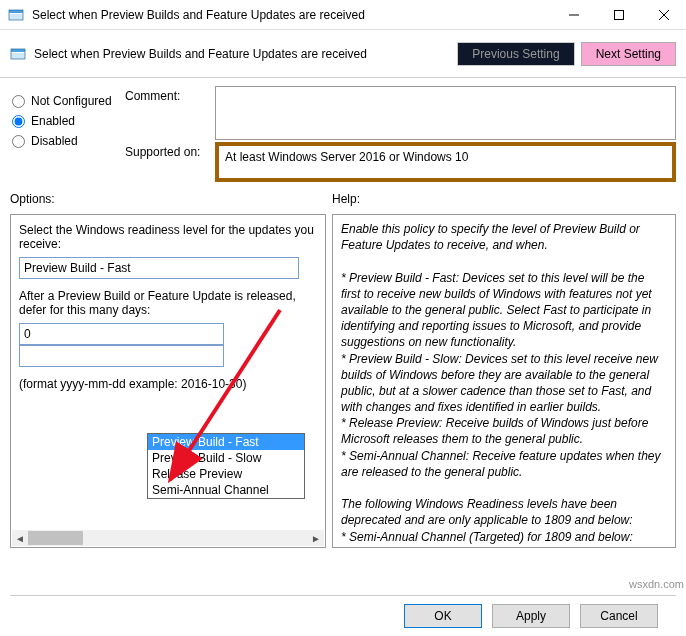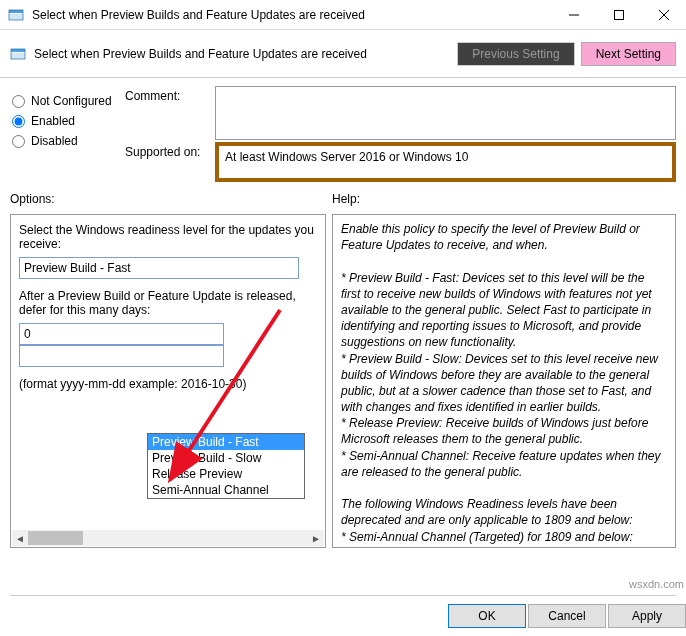--- a/index.html
+++ b/index.html
@@ -12,21 +12,21 @@
     .titlebar-text { flex: 1; }
     .win-controls { display: flex; }
     .win-btn { width: 45px; height: 30px; display: flex; align-items: center; justify-content: center; }
     .win-btn svg { width: 10px; height: 10px; }
     
     
     .header { height: 48px; display: flex; align-items: center; padding: 0 10px; border-bottom: 1px solid #ccc; }
     .header-icon { width: 16px; height: 16px; margin-right: 8px; }
     .header-title { flex: 1; }
     .nav-btn { height: 24px; padding: 0 14px; margin-left: 6px; border: 1px solid #adadad; background: #f9a8d4; }
-    .nav-btn.disabled { color: #999; border-color: #ccc; background: #404040; }
+    .nav-btn.disabled { color: #999; border-color: #ccc; background: #0f172a; }
     
     
     .config-area { display: flex; padding: 8px 10px 6px 10px; }
     .radio-col { width: 115px; padding-top: 2px; }
     .radio-row { display: flex; align-items: center; margin: 6px 0; }
     .radio-row input { margin: 0 6px 0 2px; }
     
     .form-col { flex: 1; }
     .form-row { display: flex; margin-bottom: 2px; }
     .form-label { width: 90px; padding-top: 3px; }
@@ -52,21 +52,21 @@
     .dropdown-popup div { padding: 1px 4px; }
     .dropdown-popup .selected { background: #3399ff; color: #fff; }
     
     .scroll-h { position: absolute; left: 1px; right: 1px; bottom: 1px; height: 16px; background: #f0f0f0; display:flex; align-items:center; }
     .scroll-h .thumb { width: 55px; height: 14px; background: #c1c1c1; margin-left: 16px; }
     .scroll-h .arrow-l, .scroll-h .arrow-r { width:16px; height:16px; display:flex; align-items:center; justify-content:center; color:#555; font-size:10px; }
     .arrow-l { position:absolute; left:0; }
     .arrow-r { position:absolute; right:0; }
     
     
-    .button-bar { position: absolute; bottom: 8px; right: 0; display:flex; gap:2px;justify-content:flex-end; }
+    .button-bar { position: absolute; bottom: 8px; right: 28px; display:flex; gap:10px;justify-content:flex-end; }
     .dlg-btn { width: 78px; height: 24px; border: 1px solid #adadad; background: #e1e1e1; }
     .dlg-btn.default { border: 1px solid #0078d7; }
     .divider { position:absolute; bottom: 40px; left:10px; right:10px; height:1px; background:#ccc; }
     
     .watermark { position: absolute; right: 2px; bottom: 46px; color: rgba(0,0,0,0.45); font-size: 11px; }
     
     
     .red-arrow { position: absolute; z-index: 10; pointer-events: none; }
   </style>
 </head>
@@ -179,22 +179,22 @@
     <div>* Semi-Annual Channel: Receive feature updates when they are released to the general public.</div><br>
     <div>The following Windows Readiness levels have been deprecated and are only applicable to 1809 and below:</div>
     <div>* Semi-Annual Channel (Targeted) for 1809 and below: Feature updates have been released.</div>
   </div>
 </div>
 
 <div class="divider"></div>
 
 <div class="button-bar">
   <button class="dlg-btn default">OK</button>
+  <button class="dlg-btn">Apply</button>
   <button class="dlg-btn">Cancel</button>
-  <button class="dlg-btn">Apply</button>
 </div>
 
 <div class="watermark">wsxdn.com</div>
 
 <svg class="red-arrow" style="left:150px; top:300px; width:180px; height:210px;">
   <defs>
     <marker id="arrowhead" markerWidth="10" markerHeight="8" refX="9" refY="4" orient="auto">
       <polygon points="0 0, 10 4, 0 8" fill="#e81123"></polygon>
     </marker>
   </defs>

